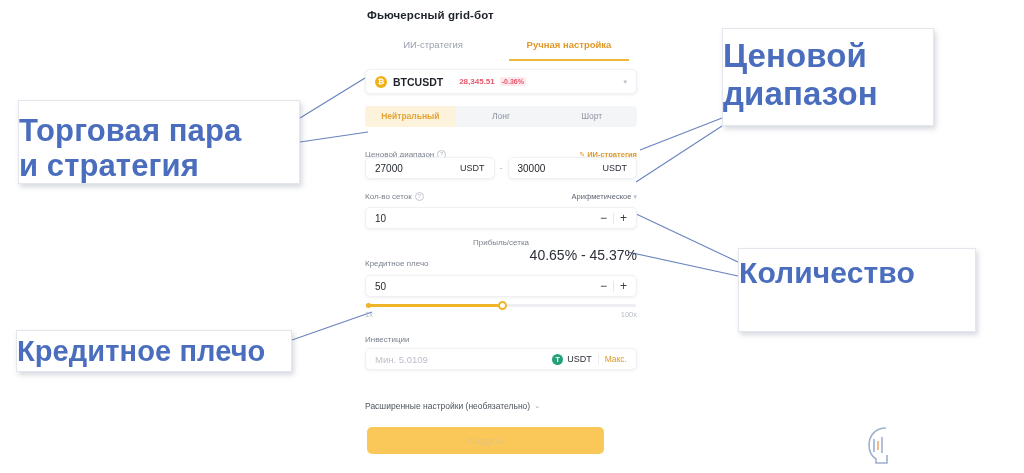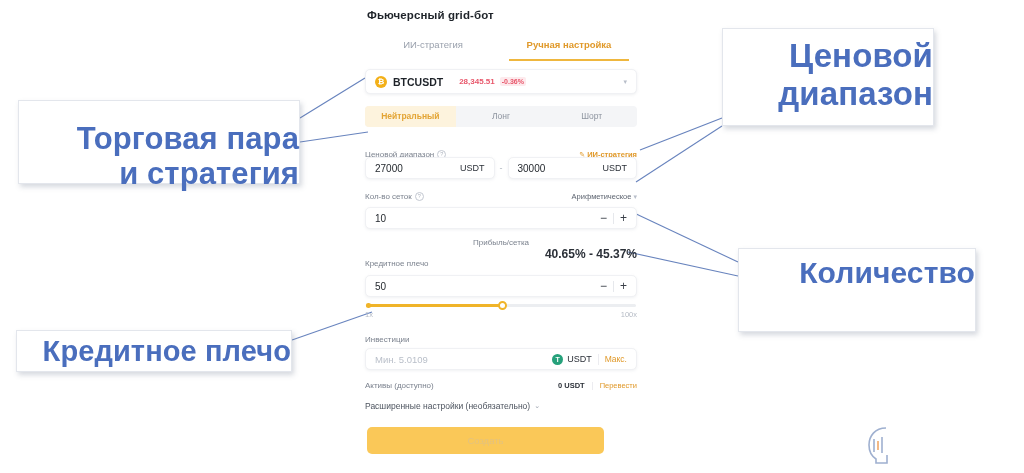--- a/index.html
+++ b/index.html
@@ -11,26 +11,26 @@
   
   .lines{position:absolute;left:0;top:0;width:1024px;height:473px;pointer-events:none;}
 
   
   .callout{
     position:absolute;background:#ffffff;
     border:1px solid #e3e6ec;
     box-shadow:2px 3px 5px rgba(120,128,150,.30);
     color:#4a6ebd;
     font-weight:bold;
-    text-align:right;
+    text-align:left;
     line-height:1.14;
     letter-spacing:.1px;
     box-sizing:border-box;
   }
-  #callout-pair{left:18px;top:100px;width:282px;height:84px;font-size:31px;padding-top:20px;}
+  #callout-pair{left:18px;top:100px;width:282px;height:84px;font-size:31px;padding-top:12px;}
   #callout-range{left:722px;top:28px;width:212px;height:98px;font-size:33px;padding-top:8px;}
   #callout-orders{left:738px;top:248px;width:238px;height:84px;font-size:30px;padding-top:7px;}
   #callout-leverage{left:16px;top:330px;width:276px;height:42px;font-size:29px;padding-top:4px;}
 
   
   .panel{position:absolute;left:355px;top:0px;width:290px;height:473px;}
 
   .panel-title{
     position:absolute;left:12px;top:9px;
     font-size:11.5px;font-weight:bold;color:#1e2329;letter-spacing:.1px;
@@ -231,21 +231,21 @@
     <span class="fval">10</span>
     <span class="steppers">
       <span>−</span>
       <span class="stepdiv"></span>
       <span>+</span>
     </span>
   </div>
 
   <div class="lblrow" style="top:238px;flex-direction:column;">
     <span class="lbl">Прибыль/сетка</span>
-    <span style="margin-left:auto;font-size:12px;font-weight:bold;color:#2b3038;">40.65% - 45.37%</span>
+    <span style="margin-left:auto;font-size:14px;font-weight:normal;color:#2b3038;">40.65% - 45.37%</span>
   </div>
 
   <div class="lblrow" style="top:259px;">
     <span class="lbl">Кредитное плечо</span>
   </div>
 
   <div class="field" style="position:absolute;left:10px;top:275px;width:272px;">
     <span class="fval">50</span>
     <span class="steppers">
       <span>−</span>
@@ -272,26 +272,20 @@
   <div class="field" style="position:absolute;left:10px;top:348px;width:272px;">
     <span class="ph">Мин. 5.0109</span>
     <span class="steppers" style="gap:0;">
       <span class="tether">T</span>
       <span style="font-size:9px;color:#2b3038;">USDT</span>
       <span class="vdiv"></span>
       <span class="maxlink">Макс.</span>
     </span>
   </div>
 
-  <div class="assets">
-    <span class="lbl">Активы (доступно)</span>
-    <span class="amt">0 USDT</span>
-    <span class="sep"></span>
-    <span class="transfer">Перевести</span>
-  </div>
 
   <div class="adv">
     <span>Расширенные настройки (необязательно)</span>
     <span class="chev">⌄</span>
   </div>
 
   <div class="createbtn">Создать</div>
 </div>
 
 <div class="wm">

